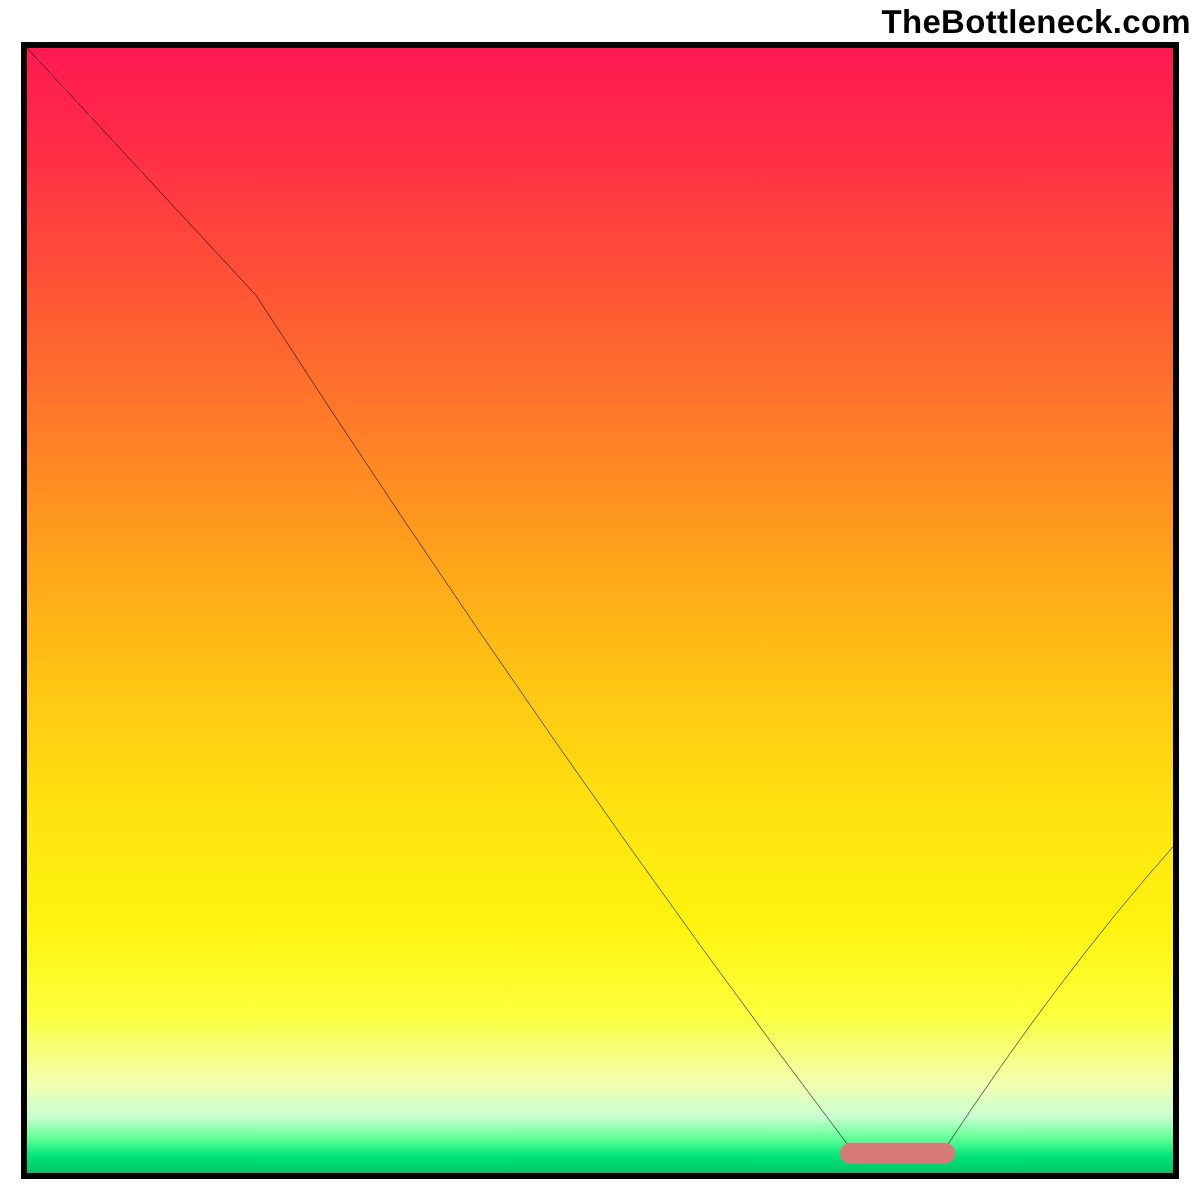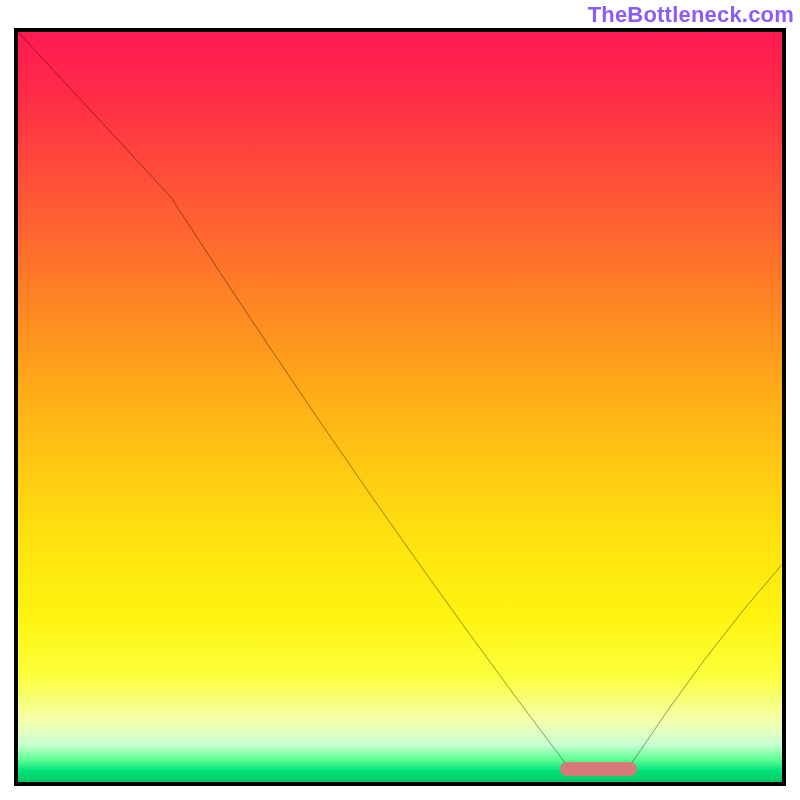--- a/index.html
+++ b/index.html
@@ -14,21 +14,21 @@
     position: relative;
     width: 800px;
     height: 800px;
   }
   .watermark {
     position: absolute;
     top: 2px;
     right: 6px;
     font-size: 22px;
     font-weight: bold;
-    color: #8b5cf6;
+    color: #000000;
     letter-spacing: 0.2px;
     z-index: 10;
   }
   .plot-frame {
     position: absolute;
     left: 14px;
     top: 28px;
     width: 772px;
     height: 758px;
     border: 4px solid #000;

